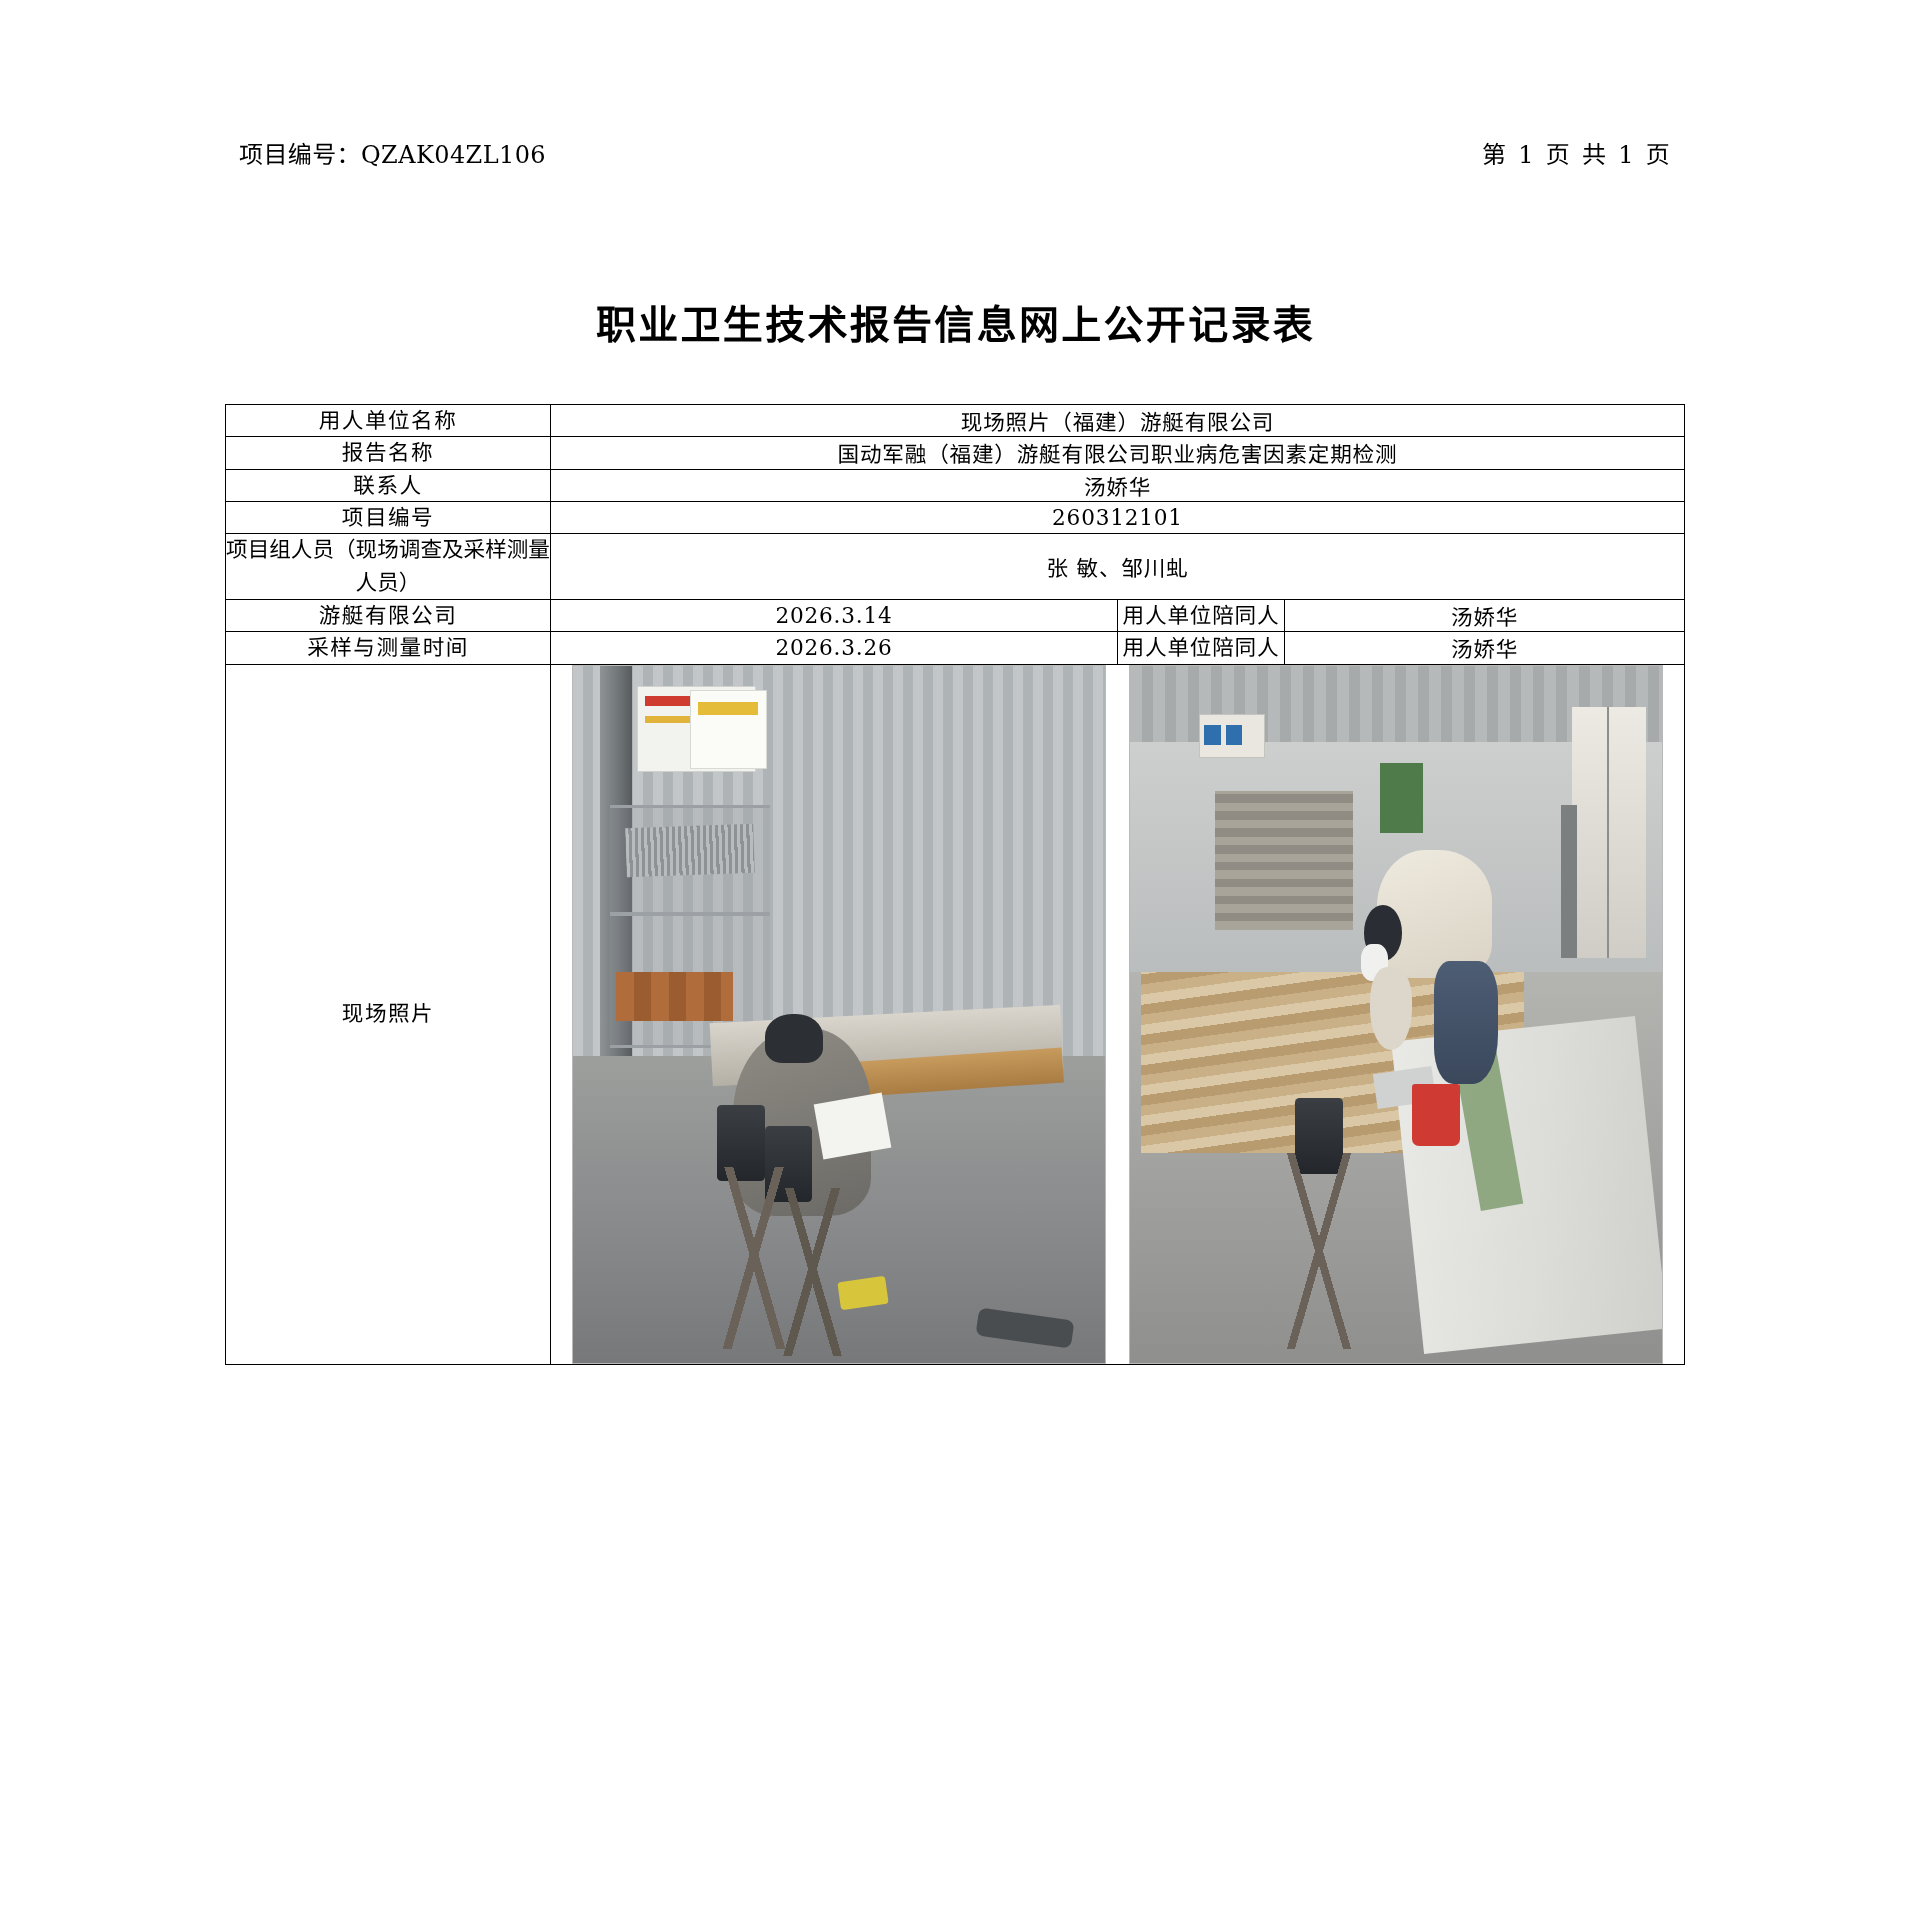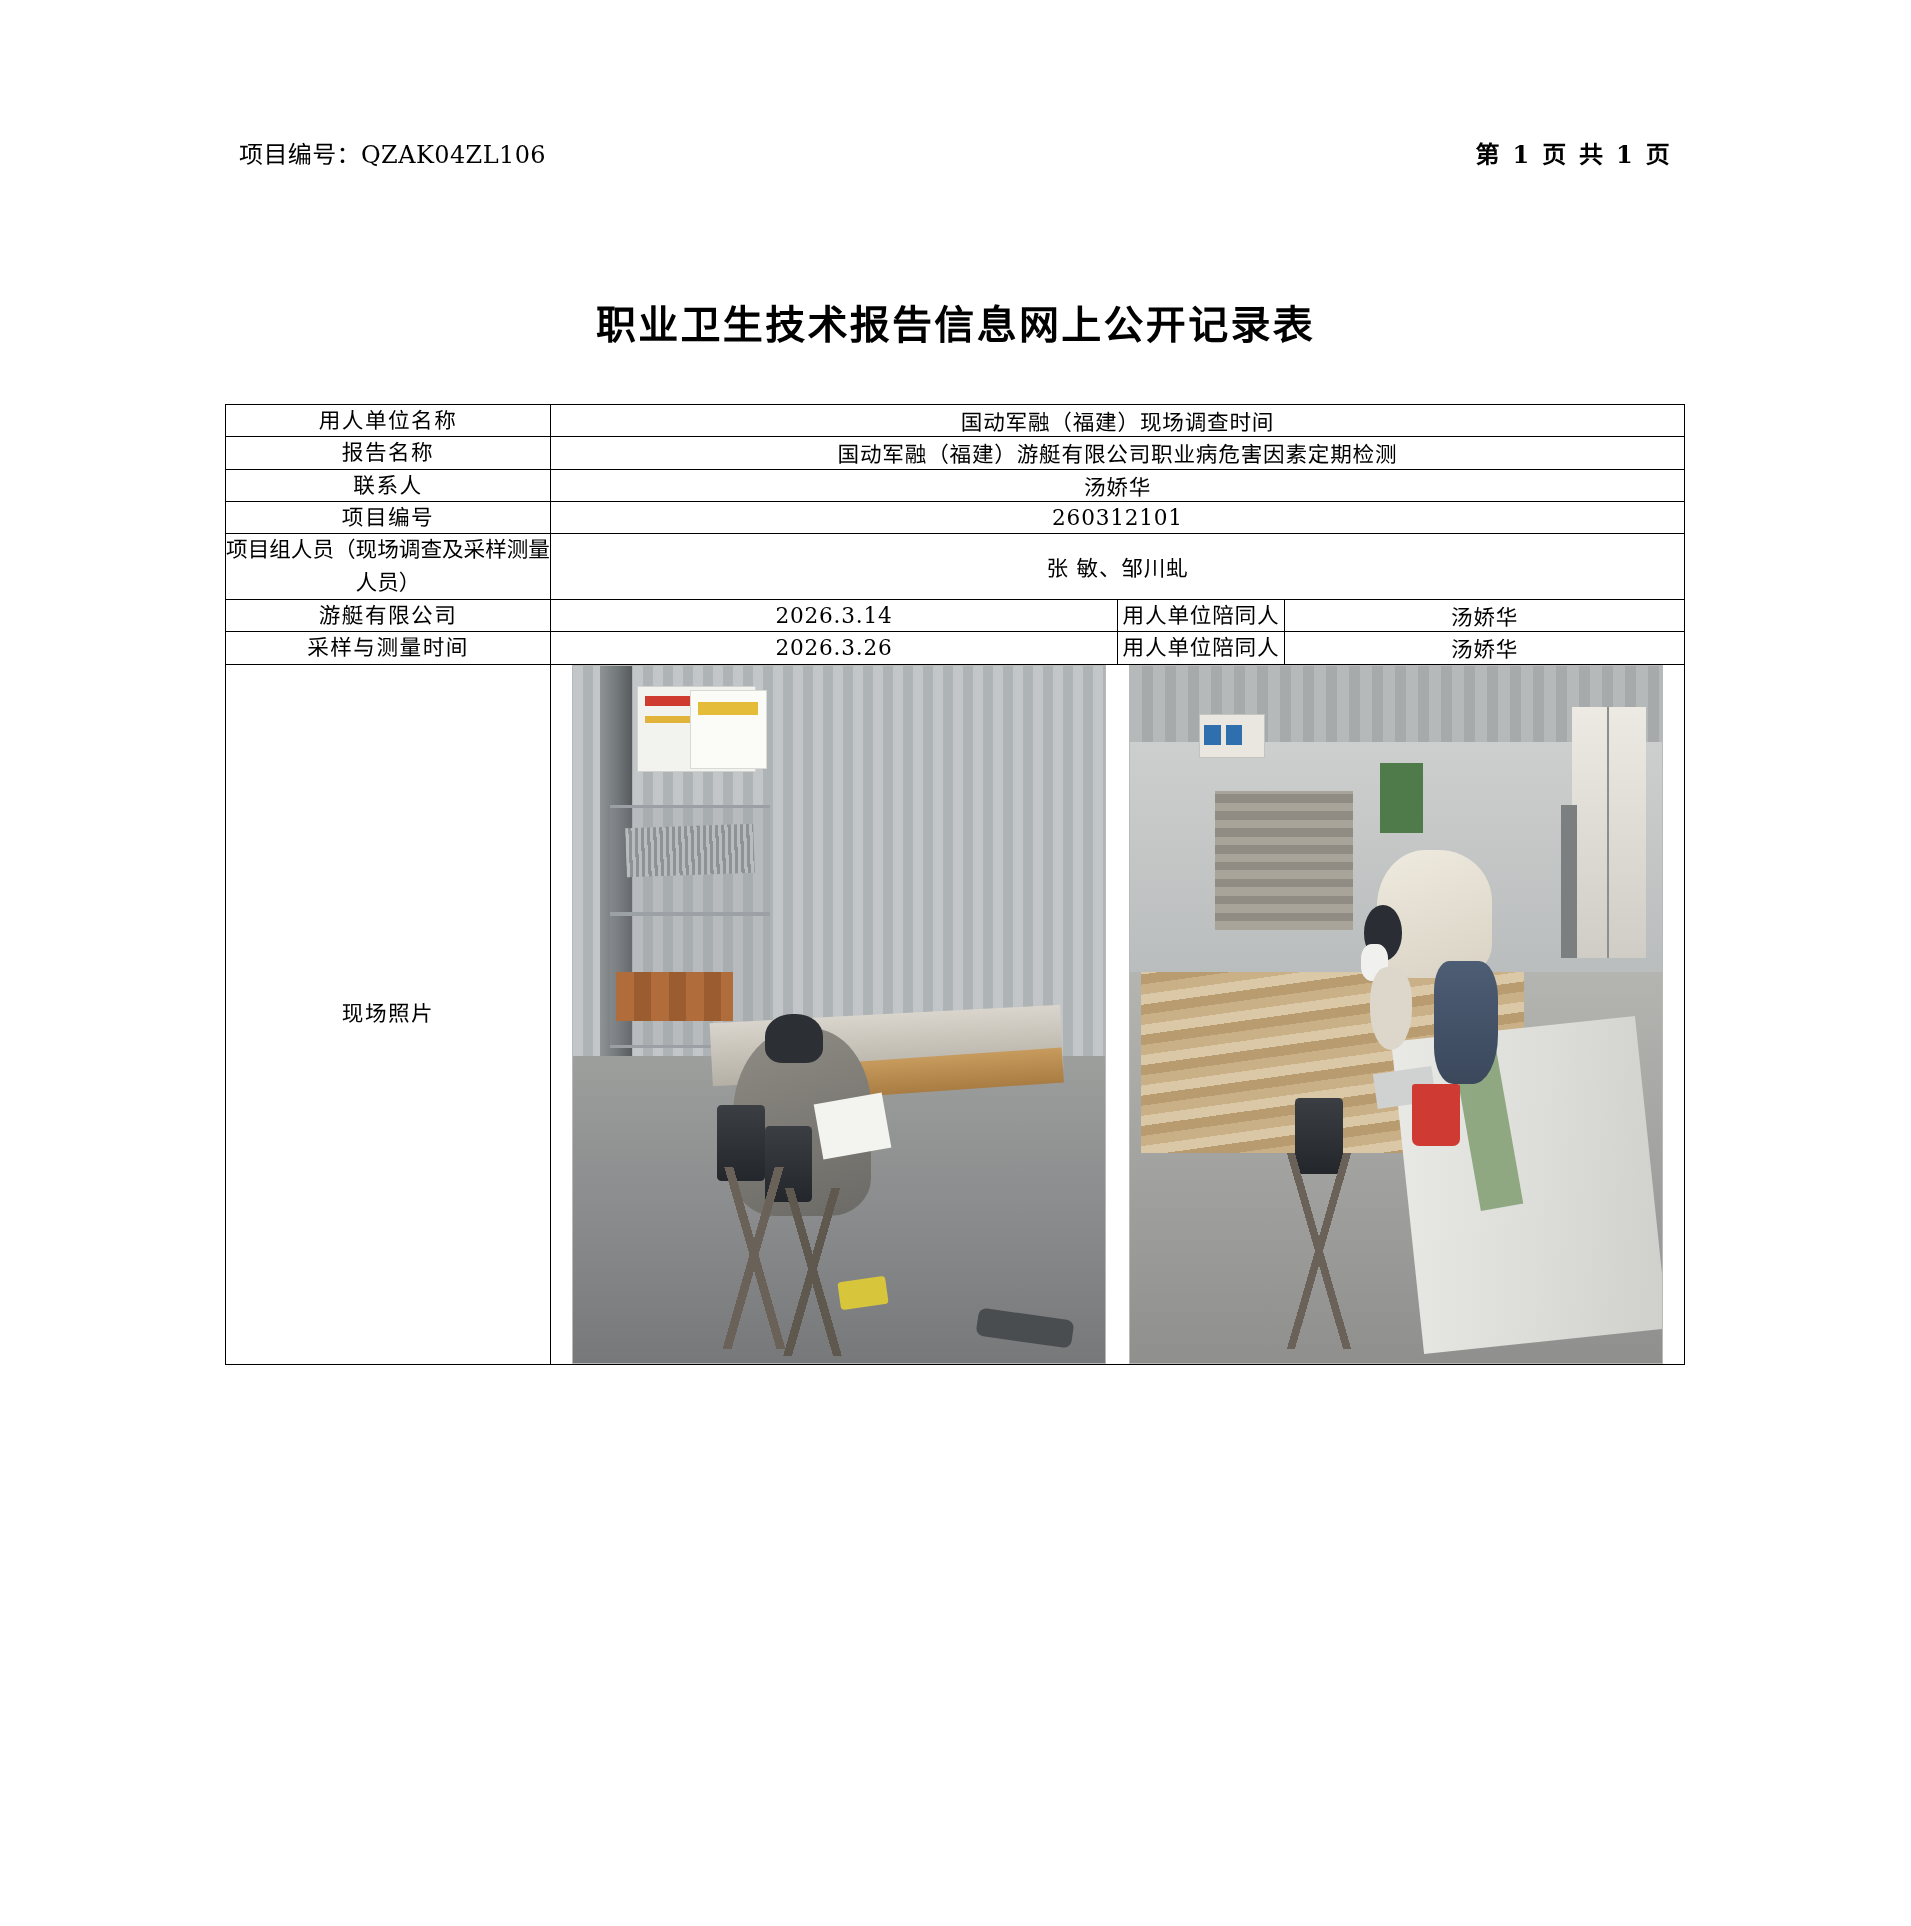--- a/index.html
+++ b/index.html
@@ -30,21 +30,20 @@
     align-items: baseline;
     font-size: 24px;
     letter-spacing: 0.4px;
   }
   .header-left {
     font-family: "DejaVu Serif", "Liberation Serif", serif;
   }
   .header-right {
     font-family: "DejaVu Serif", "Liberation Serif", serif;
     letter-spacing: 2.3px;
-    font-weight: bold;
   }
   .doc-title {
     position: absolute;
     top: 293px;
     left: 0;
     width: 100%;
     text-align: center;
     font-size: 40px;
     font-weight: 700;
     letter-spacing: 2.3px;
@@ -327,21 +326,21 @@
     </div>
     <div class="header-right">第 1 页 共 1 页</div>
   </div>
 
   <div class="doc-title">职业卫生技术报告信息网上公开记录表</div>
 
   <table class="main">
     <tbody>
       <tr>
         <td class="lbl">用人单位名称</td>
-        <td class="val" colspan="2">国动军融（福建）现场调查时间</td>
+        <td class="val" colspan="2">现场照片（福建）游艇有限公司</td>
       </tr>
       <tr>
         <td class="lbl">报告名称</td>
         <td class="val" colspan="2">国动军融（福建）游艇有限公司职业病危害因素定期检测</td>
       </tr>
       <tr>
         <td class="lbl">联系人</td>
         <td class="val" colspan="2">汤娇华</td>
       </tr>
       <tr>

